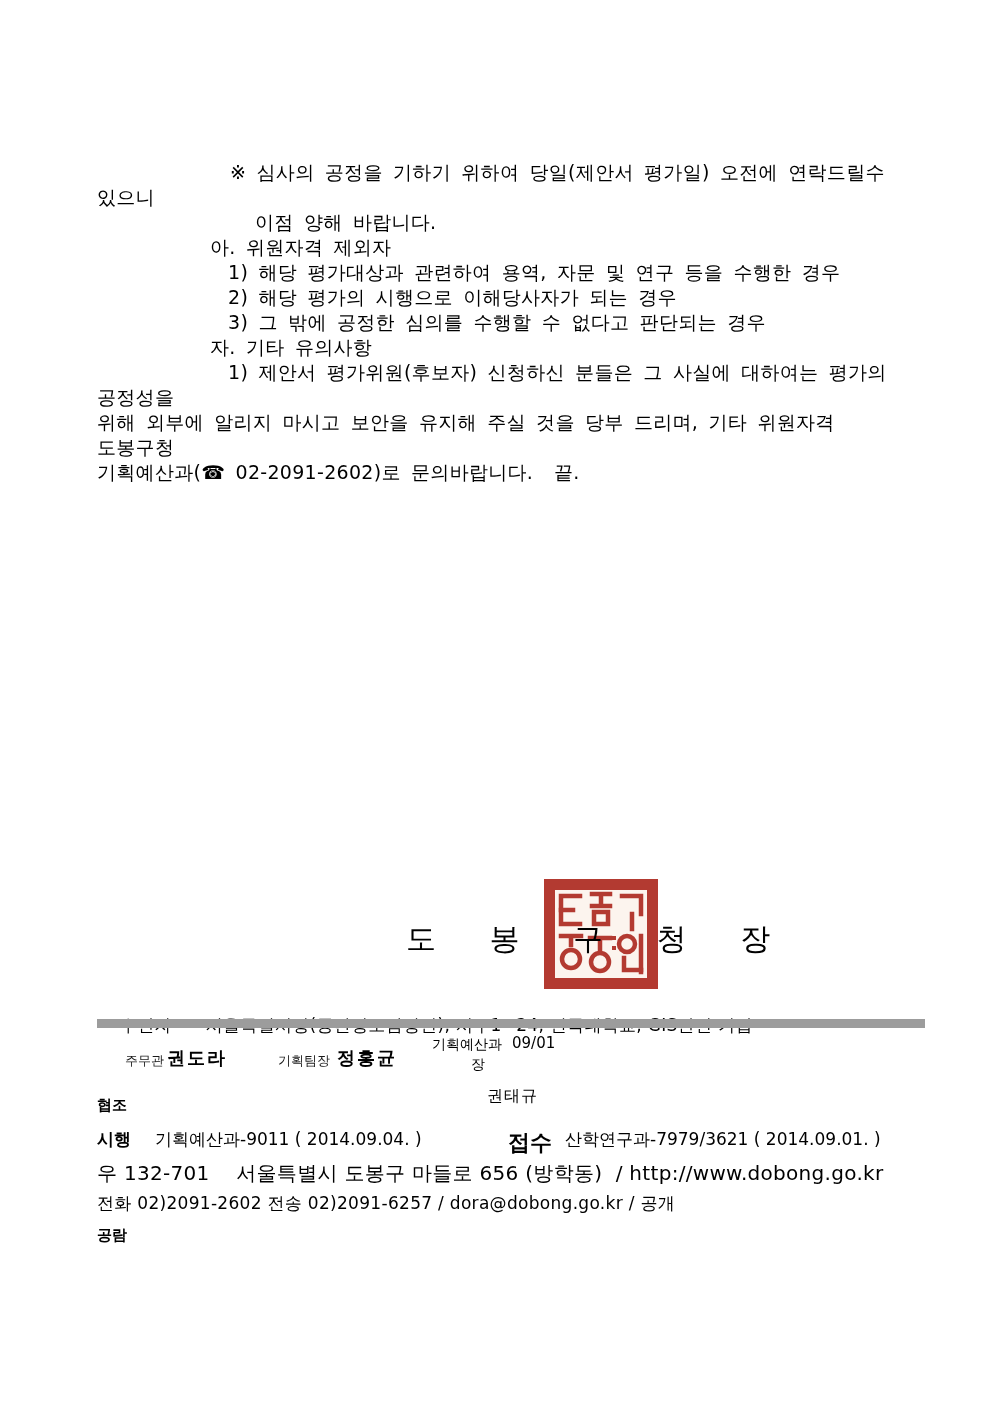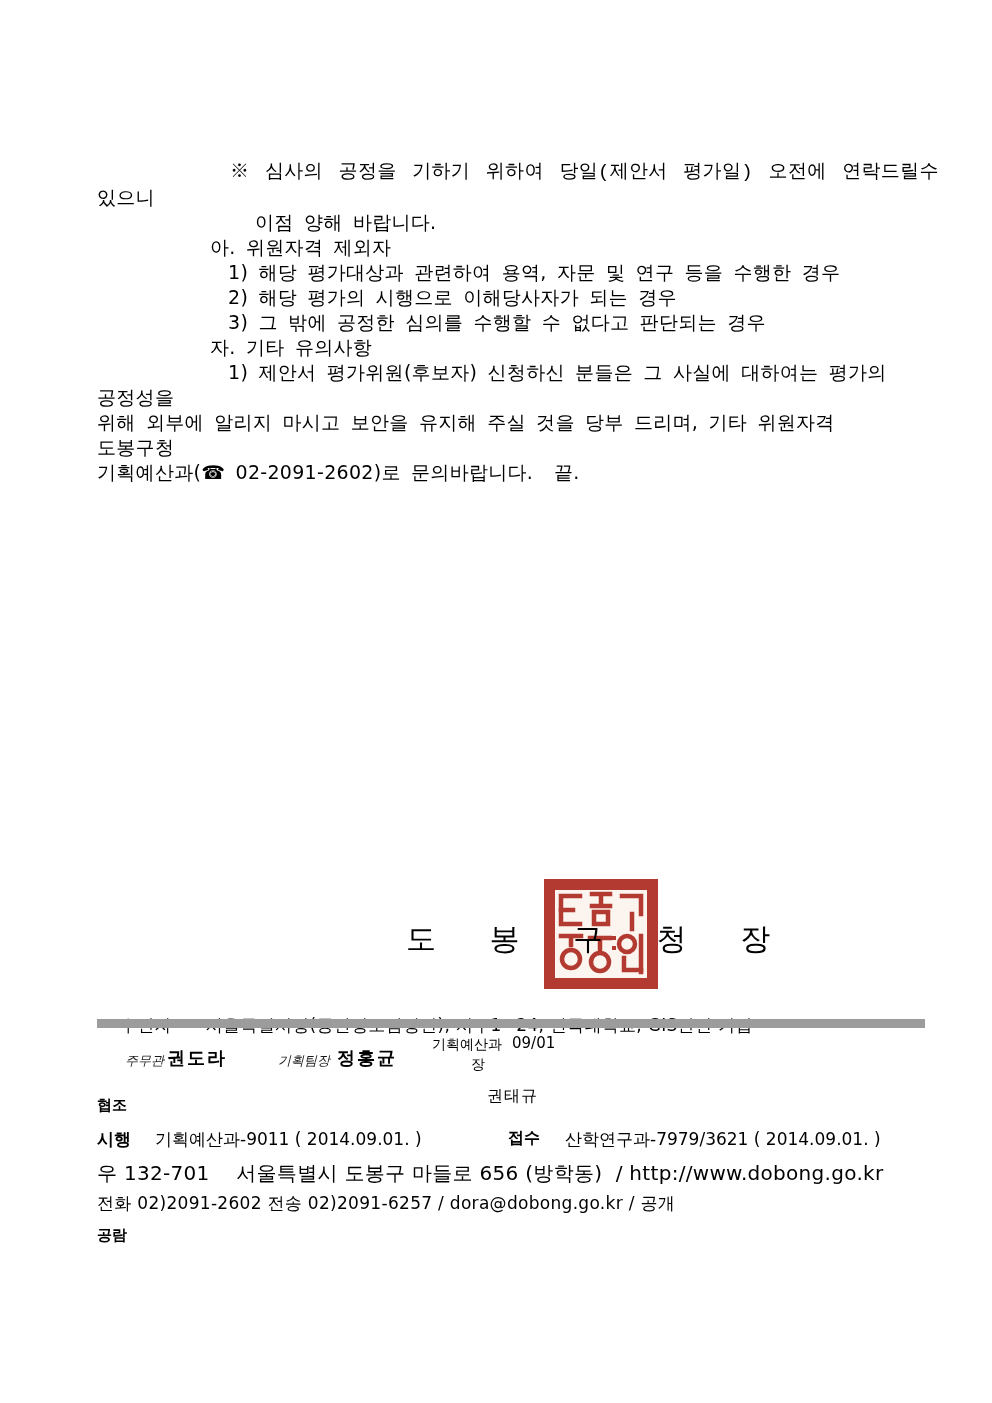--- a/index.html
+++ b/index.html
@@ -7,21 +7,21 @@
     position:relative;
     width:992px; height:1403px;
     background:#ffffff;
     color:#000000;
     font-family:"DejaVu Sans","Liberation Sans",sans-serif;
     overflow:hidden;
   }
   
   .bodytext { position:absolute; left:97px; top:160px; width:840px; font-size:19px; }
   .bl { height:25px; line-height:25px; white-space:pre; word-spacing:4px; letter-spacing:0.3px; }
-  .ind-note { padding-left:133px;font-family:Liberation Mono, monospace; }
+  .ind-note { padding-left:133px; }
   .ind-point { padding-left:158px; }
   .ind-sect { padding-left:113px; }
   .ind-item { padding-left:131px; }
 
   
   .doc-title {
     position:absolute; left:406px; top:920px; z-index:2;
     font-size:30px; font-weight:normal; letter-spacing:22px; white-space:pre;
     line-height:38px;
   }
@@ -29,36 +29,36 @@
   .seal { position:absolute; left:544px; top:879px; width:114px; height:110px; z-index:1; }
 
   
   .recipient { position:absolute; left:97px; top:994px; font-size:17px; white-space:pre; letter-spacing:0.3px; }
   .recipient .lbl { margin-right:34px; }
 
   
   .divider { position:absolute; left:97px; top:1019px; width:828px; height:9px; background:#9c9c9c; }
 
   
-  .sig-role  { position:absolute; font-size:13px; color:#1a1a1a; white-space:pre;font-style:italic; }
+  .sig-role  { position:absolute; font-size:13px; color:#1a1a1a; white-space:pre; }
   .sig-name  { position:absolute; font-size:18px; font-weight:bold; white-space:pre; letter-spacing:2px; }
   .sig-dept  { position:absolute; left:432px; top:1036px; font-size:14px; white-space:pre; }
   .sig-date  { position:absolute; left:512px; top:1034px; font-size:15px; white-space:pre; }
   .sig-sfx   { position:absolute; left:471px; top:1056px; font-size:14px; white-space:pre; }
   .sig-name3 { position:absolute; left:487px; top:1054px; font-size:16px; white-space:pre; letter-spacing:1px;margin-top:32px; }
   .r1 { left:125px; top:1052px; }
   .n1 { left:167px; top:1046px; }
   .r2 { left:278px; top:1052px; }
   .n2 { left:337px; top:1046px; }
 
   
   .f-coop   { position:absolute; left:97px;  top:1096px; font-size:15px; font-weight:bold; white-space:pre; }
   .f-disp-l { position:absolute; left:97px;  top:1128px; font-size:17px; font-weight:bold; white-space:pre; }
   .f-disp-v { position:absolute; left:155px; top:1128px; font-size:17px; white-space:pre; }
-  .f-rec-l  { position:absolute; left:508px; top:1128px; font-size:16px; font-weight:bold; white-space:pre; }
+  .f-rec-l  { position:absolute; left:508px; top:1128px; font-size:22px; font-weight:bold; white-space:pre; }
   .f-rec-v  { position:absolute; left:565px; top:1128px; font-size:17px; white-space:pre; }
   .f-addr   { position:absolute; left:97px;  top:1160px; font-size:20px; white-space:pre; letter-spacing:0.3px; }
   .f-cont   { position:absolute; left:97px;  top:1192px; font-size:17px; white-space:pre; letter-spacing:0.3px; }
   .f-rev    { position:absolute; left:97px;  top:1226px; font-size:15px; font-weight:bold; white-space:pre; }
 </style>
 </head>
 <body>
 
 <div class="page">
 
@@ -118,20 +118,20 @@
   <span class="sig-name n1">권도라</span>
   <span class="sig-role r2">기획팀장</span>
   <span class="sig-name n2">정홍균</span>
   <span class="sig-dept">기획예산과</span>
   <span class="sig-date">09/01</span>
   <span class="sig-sfx">장</span>
   <span class="sig-name3">권태규</span>
 
   <div class="f-coop">협조</div>
   <div class="f-disp-l">시행</div>
-  <div class="f-disp-v">기획예산과-9011 ( 2014.09.01. )</div>
+  <div class="f-disp-v">기획예산과-9011 ( 2014.09.04. )</div>
   <div class="f-rec-l">접수</div>
   <div class="f-rec-v">산학연구과-7979/3621 ( 2014.09.01. )</div>
   <div class="f-addr">우 132-701    서울특별시 도봉구 마들로 656 (방학동)  / http://www.dobong.go.kr</div>
   <div class="f-cont">전화 02)2091-2602 전송 02)2091-6257 / dora@dobong.go.kr / 공개</div>
   <div class="f-rev">공람</div>
 
 </div>
 
 </body></html>

